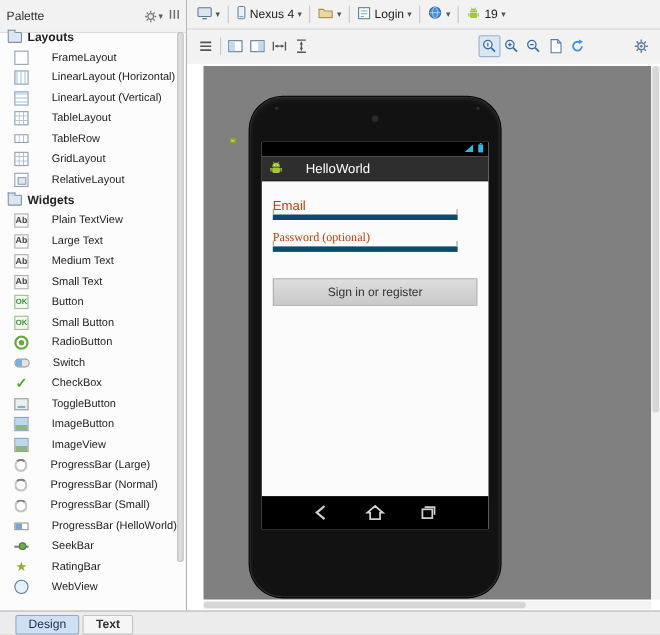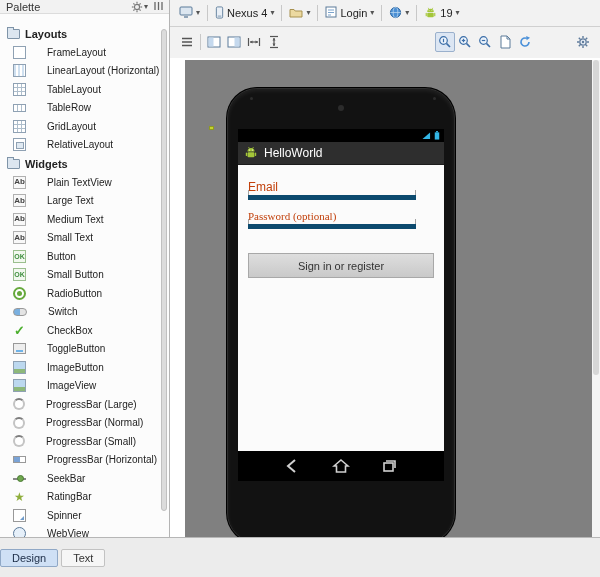--- a/index.html
+++ b/index.html
@@ -5,21 +5,21 @@
   * { box-sizing: border-box; margin: 0; padding: 0; }
   html, body { width: 600px; height: 577px; overflow: hidden; }
   body {
     font-family: "Liberation Sans", sans-serif;
     font-size: 11px; color: #222; background: #f2f2f2; position: relative;
   }
 
   
   #left-panel { position: absolute; left: 0; top: 0; width: 170px; height: 555px;
     background: #fcfcfc; border-right: 1px solid #b4b4b4; }
-  #palette-header { height: 14px; display: flex; align-items: center; padding: 0 6px;
+  #palette-header { height: 30px; display: flex; align-items: center; padding: 0 6px;
     background: #f2f2f2; border-bottom: 1px solid #dcdcdc; }
   #palette-title { font-size: 11px; color: #333; }
   .hdr-icons { margin-left: auto; display: flex; align-items: center; gap: 5px; }
   .caret { font-size: 8px; color: #555; line-height: 1; }
   #palette-tree { position: absolute; top: 22px; bottom: 0; left: 0; right: 8px;
     overflow: hidden; padding-top: 2px; }
   .pal-section { height: 19px; display: flex; align-items: center; padding-left: 7px;
     font-weight: bold; color: #222; }
   .sec-label { font-size: 11px; }
   .pal-item { height: 18.5px; display: flex; align-items: center; padding-left: 13px;
@@ -114,21 +114,21 @@
   .cam-dot { position: absolute; top: 16px; left: 50%; margin-left: -3px; width: 6px; height: 6px;
     border-radius: 50%; background: #2c2c2c; }
   .bezel-dot { position: absolute; top: 8px; width: 3px; height: 3px; border-radius: 50%; background: #2c2c2c; }
   .bezel-dot.l { left: 22px; } .bezel-dot.r { right: 18px; }
 
   #screen { position: absolute; left: 10px; top: 40px; width: 206px; height: 352px;
     background: #fbfbfb; overflow: hidden; }
   #status-bar { height: 13px; background: #000; display: flex; align-items: center;
     justify-content: flex-end; gap: 3px; padding-right: 4px; }
   #action-bar { height: 23px; background: #2e2e2e; display: flex; align-items: center;
-    gap: 6px; padding-left: 6px; border-bottom: 1px solid #1c1c1c; }
+    gap: 20px; padding-left: 6px; border-bottom: 1px solid #1c1c1c; }
   #app-title { color: #fff; font-size: 12px; }
   #content { position: relative; height: 286px; background: #fbfbfb; }
   .field { position: absolute; left: 10px; right: 28px; height: 22px;
     border-bottom: 5px solid #0c4a6e; display: flex; align-items: center;
     color: #c2410c; }
   .field::before, .field::after { content: ""; position: absolute; bottom: 0; width: 1px;
     height: 5px; background: #a2a2a2; }
   .field::before { left: 0; } .field::after { right: 0; }
   #email-field { top: 13px; font-size: 12px; }
   #password-field { top: 42px; font-family: Liberation Serif, serif; font-size: 11px; }
@@ -178,20 +178,24 @@
       </div>
       <div class="pal-item">
         <span class="pi ic-frame"></span>
         <span class="pal-label">FrameLayout</span>
       </div>
       <div class="pal-item">
         <span class="pi ic-linh"></span>
         <span class="pal-label">LinearLayout (Horizontal)</span>
       </div>
       <div class="pal-item">
+        <span class="pi ic-linv"></span>
+        <span class="pal-label">LinearLayout (Vertical)</span>
+      </div>
+      <div class="pal-item">
         <span class="pi ic-table"></span>
         <span class="pal-label">TableLayout</span>
       </div>
       <div class="pal-item">
         <span class="pi ic-row"></span>
         <span class="pal-label">TableRow</span>
       </div>
       <div class="pal-item">
         <span class="pi ic-grid"></span>
         <span class="pal-label">GridLayout</span>
@@ -259,33 +263,29 @@
       <div class="pal-item">
         <span class="pi ic-prog"></span>
         <span class="pal-label">ProgressBar (Normal)</span>
       </div>
       <div class="pal-item">
         <span class="pi ic-prog"></span>
         <span class="pal-label">ProgressBar (Small)</span>
       </div>
       <div class="pal-item">
         <span class="pi ic-progh"></span>
-        <span class="pal-label">ProgressBar (Horizontal)</span>
+        <span class="pal-label">ProgressBar (HelloWorld)</span>
       </div>
       <div class="pal-item">
         <span class="pi ic-seek"></span>
         <span class="pal-label">SeekBar</span>
       </div>
       <div class="pal-item">
         <span class="pi ic-rating"></span>
         <span class="pal-label">RatingBar</span>
-      </div>
-      <div class="pal-item">
-        <span class="pi ic-spinner"></span>
-        <span class="pal-label">Spinner</span>
       </div>
       <div class="pal-item">
         <span class="pi ic-web"></span>
         <span class="pal-label">WebView</span>
       </div>
     </div>
   <div id="palette-scrollbar">
     <div class="thumb"></div>
   </div>
 </div>
@@ -525,16 +525,16 @@
     </div>
     <div id="v-scrollbar">
       <div class="thumb"></div>
     </div>
     <div id="h-scrollbar">
       <div class="thumb"></div>
     </div>
   </div>
 </div>
 
-<div id="bottom-bar" style="position:absolute;left:0;bottom:0;width:600px;height:40px;background:#ececec;border-top:1px solid #b6b6b6;display:flex;align-items:center;gap:3px;">
+<div id="bottom-bar" style="position:absolute;left:0;bottom:0;width:600px;height:22px;background:#ececec;border-top:1px solid #b6b6b6;display:flex;align-items:flex-end;padding-left:14px;gap:3px;">
   <span style="padding:2px 11px;font-size:11px;background:#cfe0f5;border:1px solid #90a8c6;border-radius:2px;color:#1b2b45;">Design</span>
-  <span style="padding:2px 11px;font-size:11px;background:#f6f6f6;border:1px solid #c2c2c2;border-radius:2px;color:#333;">Text</span>
+  <span style="padding:2px 11px;font-size:11px;background:#f6f6f6;border:1px solid #c2c2c2;border-radius:2px;color:#333;font-weight:bold;">Text</span>
 </div>
 
 </body></html>

